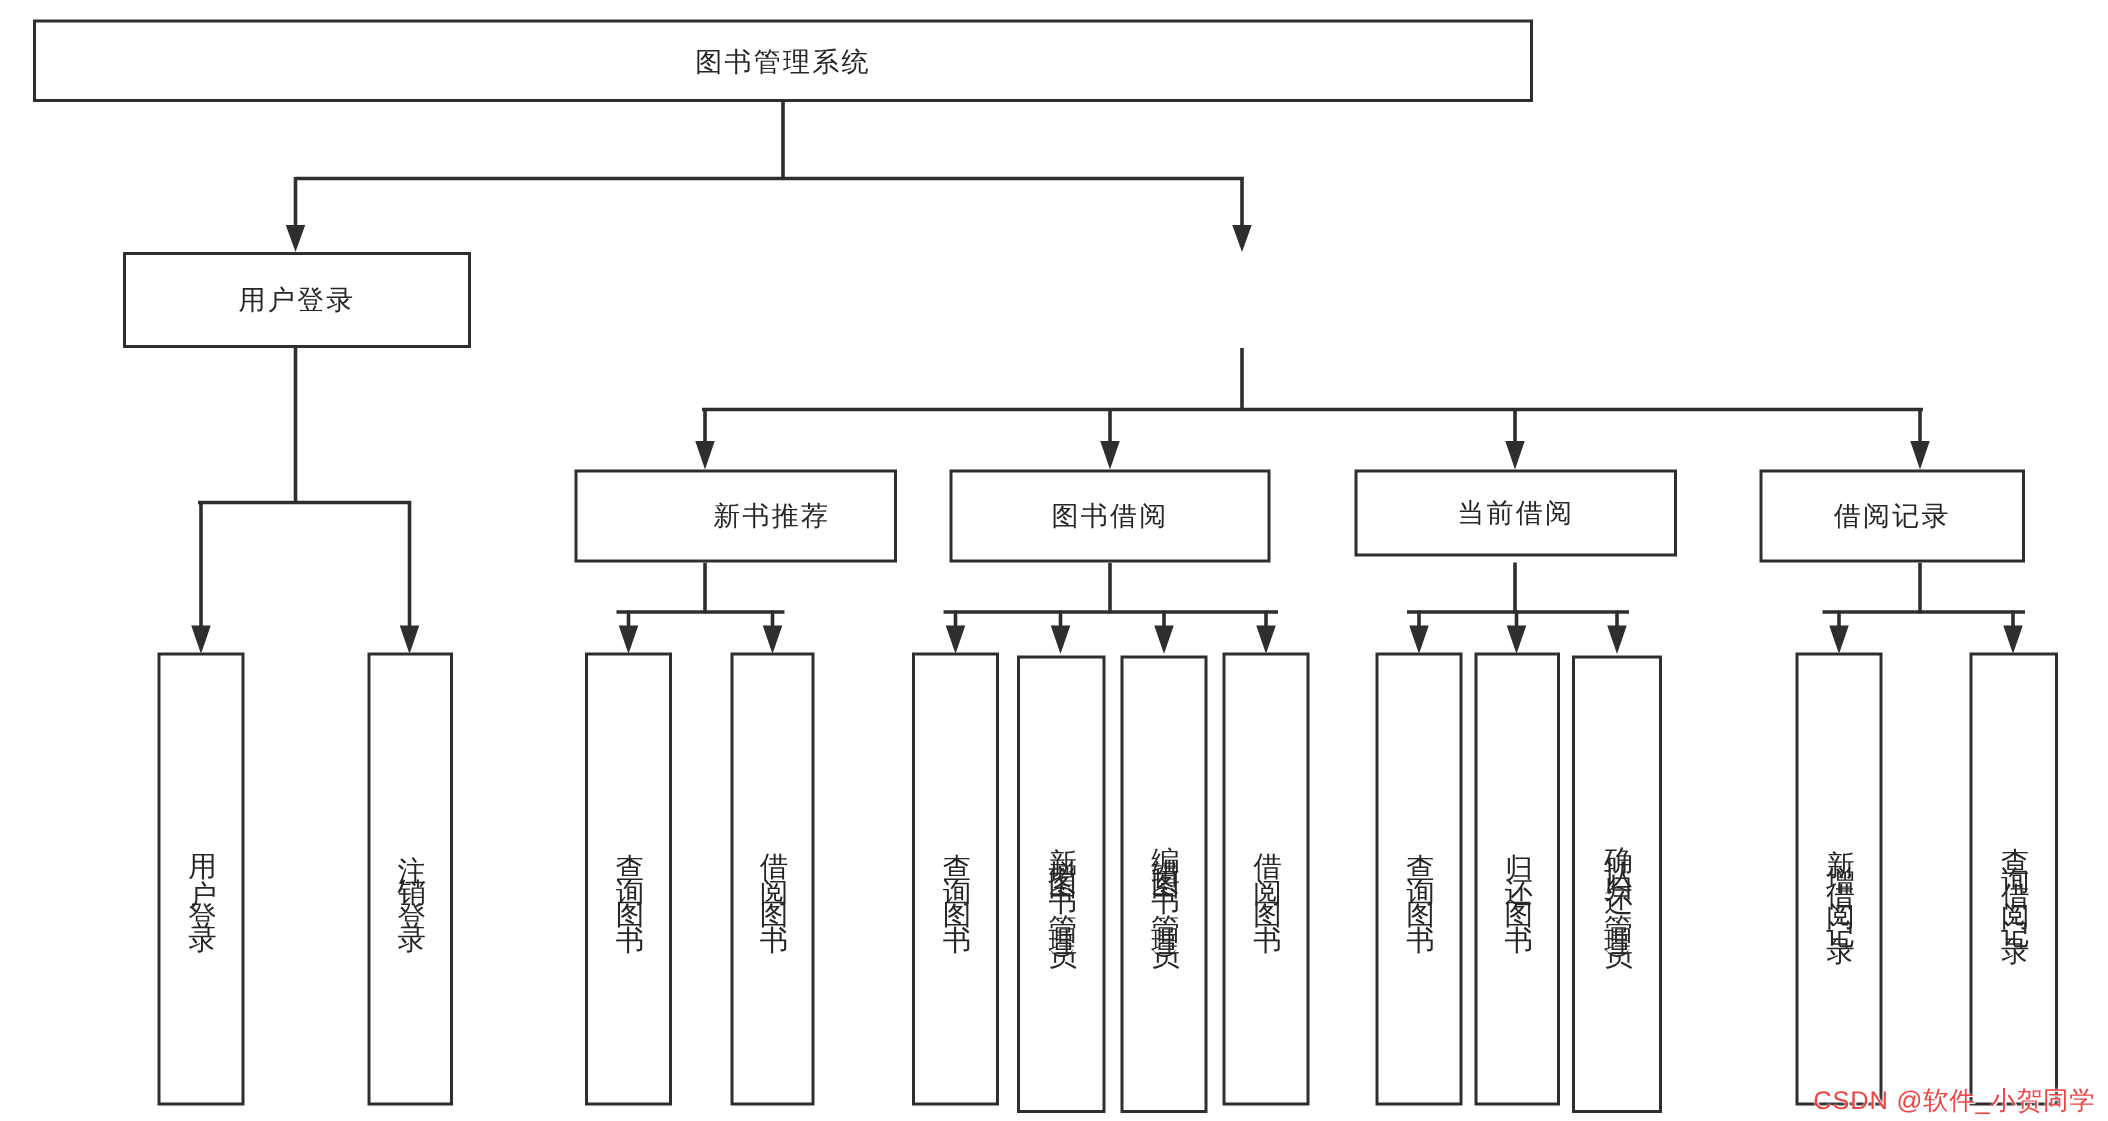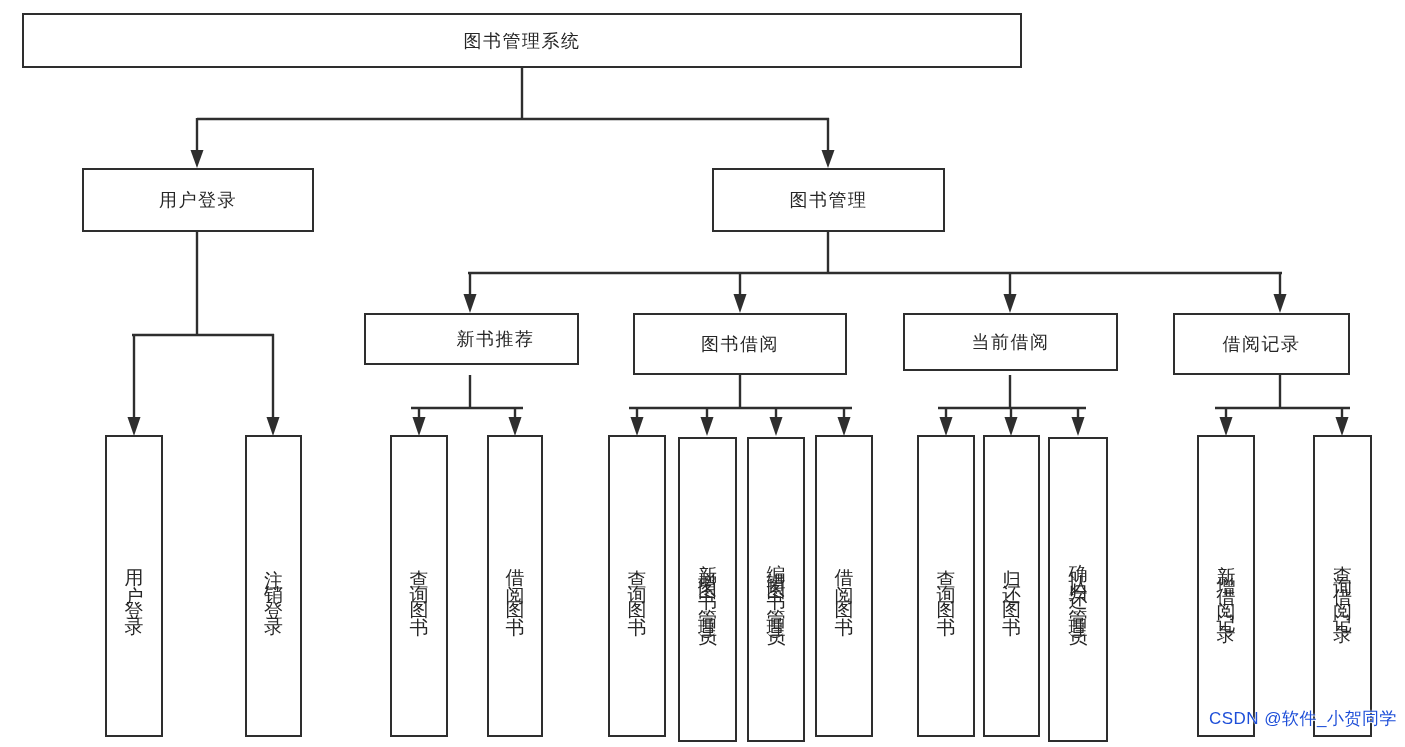--- a/index.html
+++ b/index.html
@@ -38,23 +38,23 @@
     writing-mode: vertical-rl;
     text-orientation: mixed;
     font-size: 19px;
   }
   .sp4 { letter-spacing: 16px; }
   .sp6 { letter-spacing: 12px; }
   .sp9 { letter-spacing: 9px; }
   #watermark {
     position: absolute;
     right: 8px;
-    bottom: 17px;
+    bottom: 2px;
     font-size: 17px;
-    color: #1d4ed8;
+    color: #ef4444;
     letter-spacing: 0.5px;
     text-shadow: 0 0 2px #ffffff, 1px 1px 0 #ffffff;
     white-space: nowrap;
   }
 </style>
 </head>
 <body>
 
 <div id="stage">
 
@@ -130,23 +130,22 @@
       <line x1="1226" y1="407" x2="1226" y2="420"></line>
       <polygon points="1219.5,417 1232.5,417 1226,436"></polygon>
       <line x1="1342" y1="407" x2="1342" y2="420"></line>
       <polygon points="1335.5,417 1348.5,417 1342,436"></polygon>
     </g>
   </svg>
 
   <div class="box hbox" style="left:22px; top:13px; width:1000px; height:55px;">图书管理系统</div>
 
   <div class="box hbox" style="left:82px; top:168px; width:232px; height:64px;">用户登录</div>
-  <div class="box hbox" style="left:712px; top:168px; width:233px; height:64px;">图书管理</div>
 
-  <div class="box hbox" style="left:364px; top:313px; width:215px; height:52px;padding-left:48px;">新书推荐</div>
+  <div class="box hbox" style="left:383px; top:313px; width:215px; height:62px;padding-left:48px;">新书推荐</div>
   <div class="box hbox" style="left:633px; top:313px; width:214px; height:62px;">图书借阅</div>
   <div class="box hbox" style="left:903px; top:313px; width:215px; height:58px;">当前借阅</div>
   <div class="box hbox" style="left:1173px; top:313px; width:177px; height:62px;">借阅记录</div>
 
   <div class="box vbox sp4" style="left:105px; top:435px; width:58px; height:302px;">用户登录</div>
   <div class="box vbox sp4" style="left:245px; top:435px; width:57px; height:302px;">注销登录</div>
 
   <div class="box vbox sp4" style="left:390px; top:435px; width:58px; height:302px;">查询图书</div>
   <div class="box vbox sp4" style="left:487px; top:435px; width:56px; height:302px;">借阅图书</div>
 

